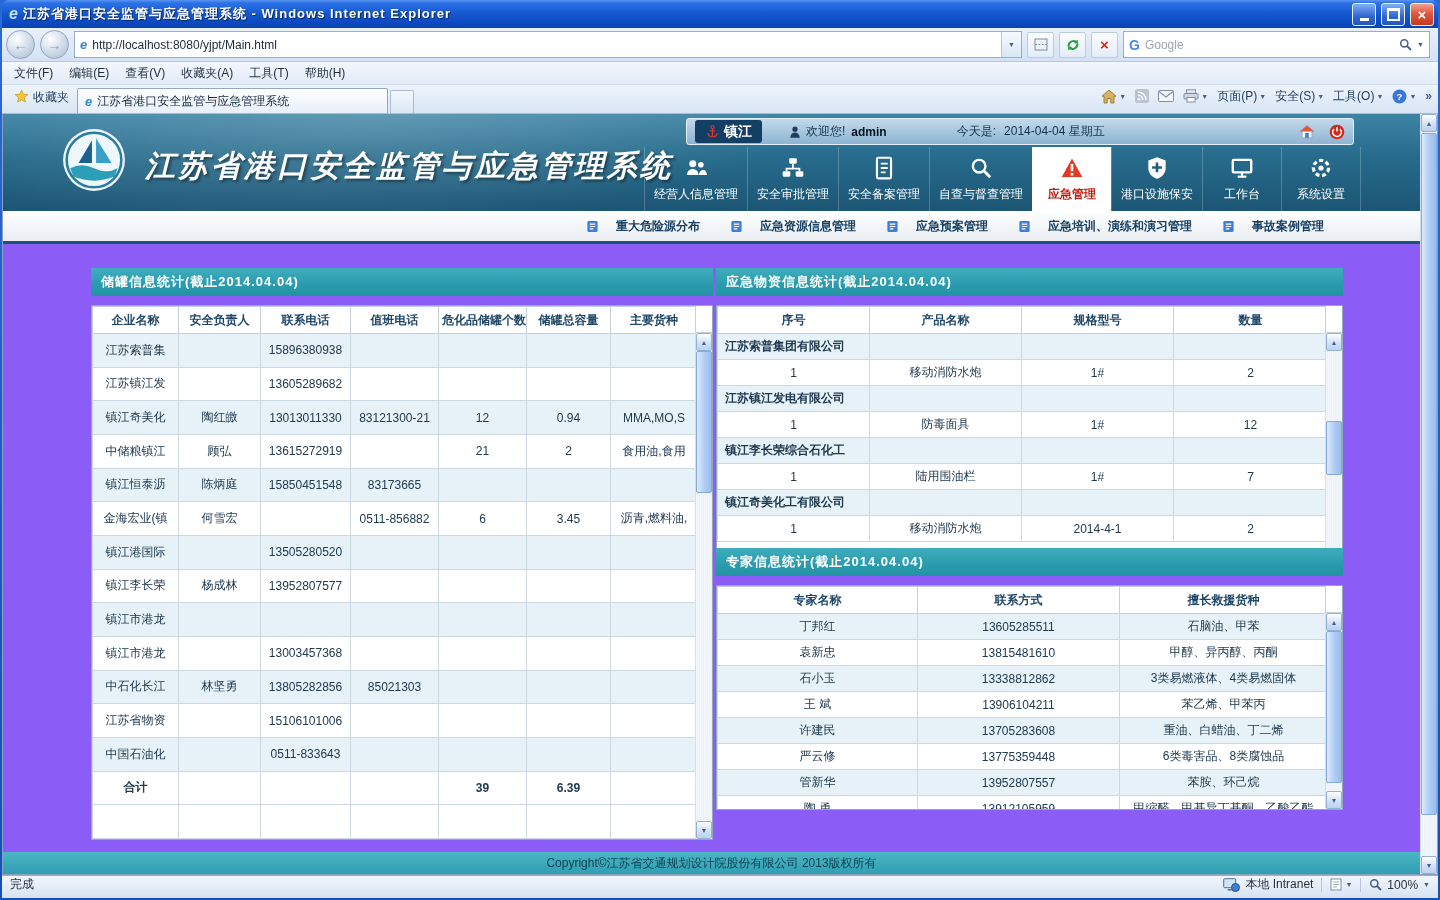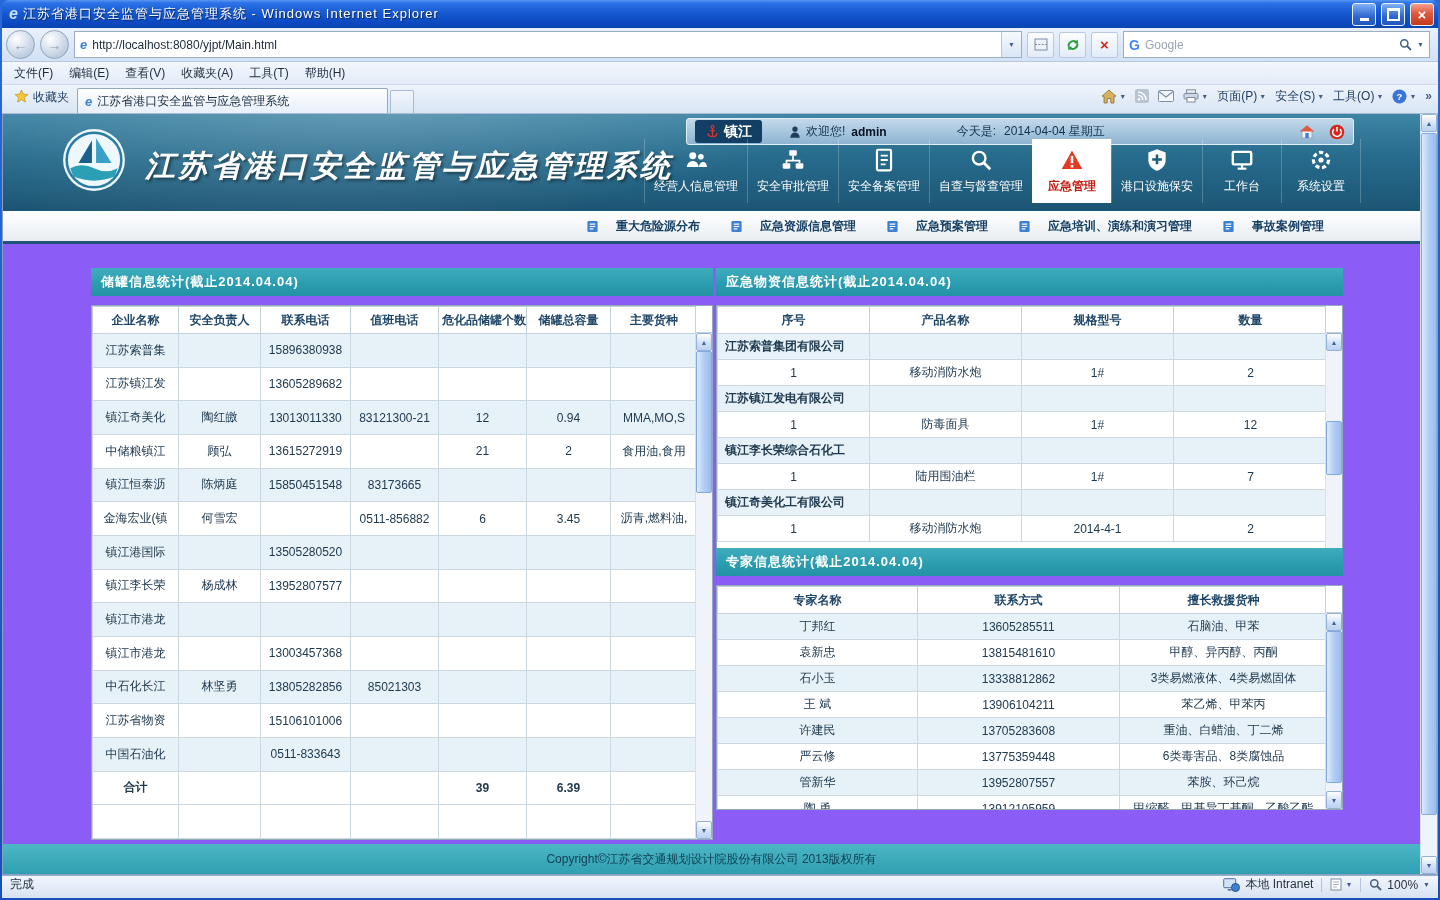--- a/index.html
+++ b/index.html
@@ -4,21 +4,21 @@
 <style>
   html,body{margin:0;padding:0}
   body{width:1440px;height:900px;overflow:hidden;font-family:"Liberation Sans","DejaVu Sans",sans-serif;font-size:12px;background:#0c3f94}
   .window{width:1440px;height:900px;display:flex;flex-direction:column;background:linear-gradient(#2a69d8,#1650b8);padding:0 2px 2px;box-sizing:border-box}
 
   
   .titlebar{height:28px;flex:none;display:flex;align-items:center;gap:5px;padding:0 4px 0 7px;border-radius:7px 7px 0 0;
     background:linear-gradient(180deg,#5a96f0 0%,#2e73e8 10%,#1659d2 45%,#0c49c0 82%,#0b44b0 100%);color:#fff}
   .ie-ico{font-style:italic;font-weight:bold;font-size:16px;color:#bfe0ff;line-height:1;flex:none}
   .ie-ico.small{font-size:13px;color:#3b82d8}
-  .title-text{flex:1;font-weight:normal;font-size:13px;letter-spacing:1px;text-shadow:1px 1px 1px rgba(0,0,0,.55);white-space:nowrap;overflow:hidden}
+  .title-text{flex:1;font-weight:bold;font-size:13px;letter-spacing:1px;text-shadow:1px 1px 1px rgba(0,0,0,.55);white-space:nowrap;overflow:hidden}
   .wbtn{width:22px;height:21px;border-radius:3px;border:1px solid #eaf2fd;display:flex;align-items:center;justify-content:center;flex:none;cursor:pointer}
   .wbtn.min,.wbtn.max{background:linear-gradient(#7fb0f8,#2f66cf 60%,#2257bd)}
   .wbtn.close{background:linear-gradient(#f4a08f,#e1573c 45%,#c23a1e);color:#fff;font-size:15px;font-weight:bold}
   .glyph-min{width:9px;height:3px;background:#fff;margin-top:10px}
   .glyph-max{width:9px;height:8px;border:2px solid #fff;border-top-width:3px}
 
   
   .addressbar{height:33px;flex:none;display:flex;align-items:center;gap:5px;padding:0 8px 0 4px;
     background:linear-gradient(#e9f1fb,#d2e1f5);border-bottom:1px solid #b6c7de}
   .nav-circle{width:27px;height:27px;border-radius:50%;flex:none;display:flex;align-items:center;justify-content:center;
@@ -58,21 +58,21 @@
     text-shadow:2px 2px 3px rgba(0,0,0,.45);white-space:nowrap}
   .info-bar{position:absolute;right:66px;top:4px;width:668px;height:27px;background:linear-gradient(#c2d9ea,#8db4d2);
     border:1px solid #e3eff7;border-radius:3px;display:flex;align-items:center;padding:0 8px;color:#11334f;box-sizing:border-box}
   .city-badge{display:flex;align-items:center;gap:4px;background:#123f63;border-radius:3px;height:23px;padding:0 10px;color:#fff;font-weight:bold;font-size:14px;margin-right:26px;cursor:pointer}
   .welcome-ico{display:flex;margin-right:4px}
   .username{font-weight:bold;margin-left:6px;color:#06121f}
   .today{margin-left:70px}
   .ib-spacer{flex:1}
   .ib-ico{margin-left:14px;display:flex;cursor:pointer}
 
-  .main-nav{position:absolute;right:59px;bottom:8px;height:64px;display:flex}
+  .main-nav{position:absolute;right:59px;bottom:0;height:64px;display:flex}
   .nav-item{min-width:60px;padding:6px 9px 0;display:flex;flex-direction:column;align-items:center;gap:3px;color:#fff;
     border-left:1px solid rgba(255,255,255,.22);cursor:pointer}
   .nav-item:last-child{border-right:1px solid rgba(255,255,255,.22)}
   .nav-icon{height:30px;display:flex;align-items:center;justify-content:center}
   .nav-label{font-size:12px;white-space:nowrap}
   .nav-item.active{background:#fff}
   .nav-item.active .nav-label{color:#c11e12;font-weight:bold}
 
   
   .subnav{height:30px;flex:none;display:flex;align-items:center;justify-content:flex-end;gap:30px;padding-right:96px;
@@ -104,21 +104,21 @@
   .xp-scroll{position:absolute;width:17px;background:repeating-linear-gradient(90deg,#f2f5fb 0,#f2f5fb 1px,#e9eef8 2px);border-left:1px solid #d6dfec;box-sizing:border-box}
   .sc-body{right:0;top:27px;bottom:0}
   .sc-page{right:0;top:0;bottom:0}
   .sb-btn{position:absolute;left:0;right:0;height:16px;display:flex;align-items:center;justify-content:center;font-size:7px;color:#41659a;
     background:linear-gradient(#fefefe,#cfdff5 60%,#bcd2ef);border:1px solid #93b0da;border-radius:2px;cursor:pointer}
   .sb-btn.up{top:0}
   .sb-btn.down{bottom:0}
   .sb-thumb{position:absolute;left:0;right:0;background:linear-gradient(90deg,#dcebfe,#b1cdf5 50%,#9abdf0);border:1px solid #84a9dd;border-radius:2px;cursor:pointer}
 
   
-  .page-footer{height:30px;flex:none;display:flex;align-items:center;justify-content:center;background:linear-gradient(#4cb6c4,#2f9fb1);color:#0f4254}
+  .page-footer{height:22px;flex:none;display:flex;align-items:center;justify-content:center;background:linear-gradient(#4cb6c4,#2f9fb1);color:#0f4254}
   .statusbar{height:22px;flex:none;display:flex;align-items:flex-start;padding:0 8px;background:linear-gradient(#f2f6fc,#d6e2f2);border-top:1px solid #96aecd;color:#26323f;}
   .status-right{margin-left:auto;display:flex;align-items:center;gap:8px}
   .vsep{width:1px;height:14px;background:#b5c4d8}
   .zone,.zoom{display:flex;align-items:center;gap:5px}
 </style>
 </head>
 <body>
 
 <div class="window">
 

